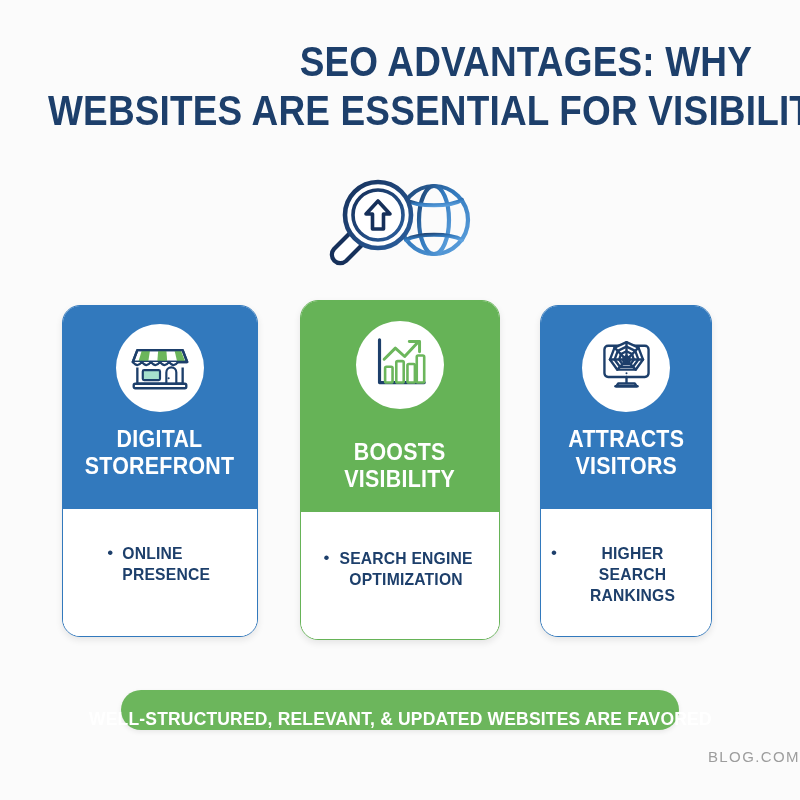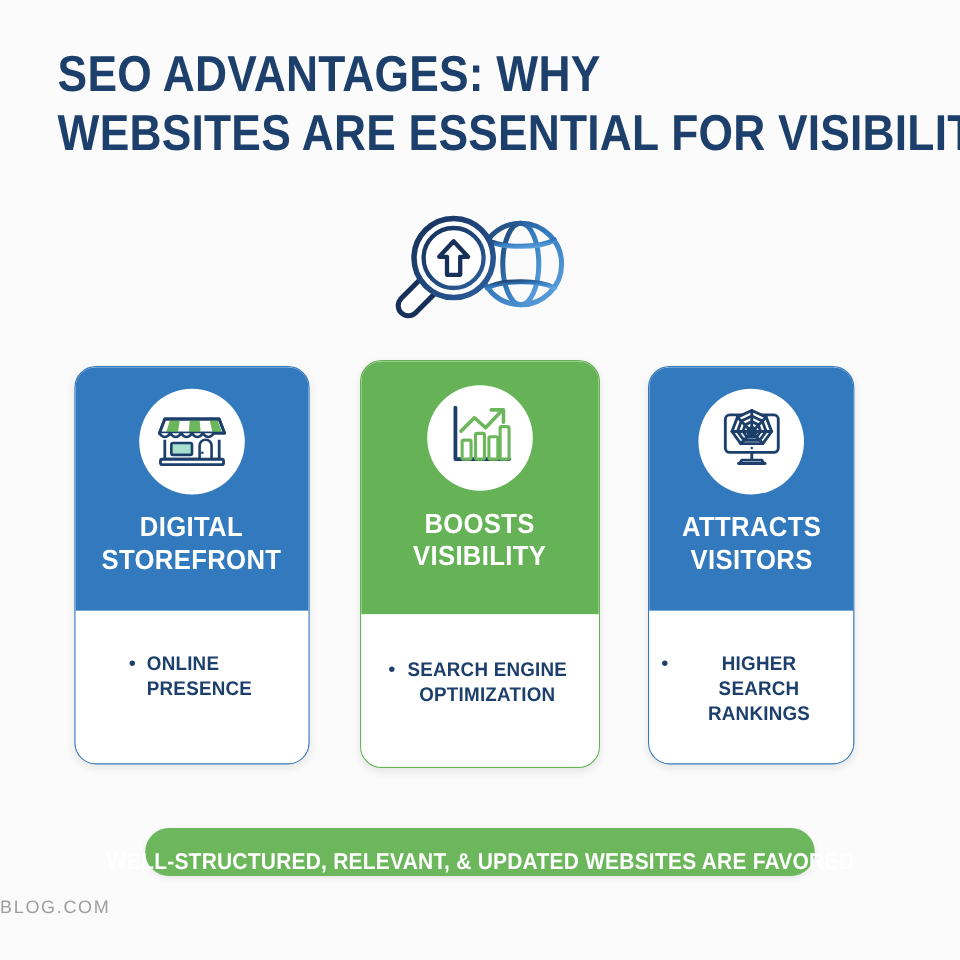--- a/index.html
+++ b/index.html
@@ -22,21 +22,21 @@
     height: 800px;
     background: #fbfbfb;
   }
 
   
   .title-block {
     position: absolute;
     top: 40px;
     left: 0;
     width: 800px;
-    text-align: left;
+    text-align: right;
   }
   .title-line {
     color: #1d3f6b;
     font-family: "Liberation Sans Narrow", "Liberation Sans", sans-serif;
     font-weight: bold;
     letter-spacing: 0.2px;
     line-height: 1.06;
     transform: scaleX(0.88);
     transform-origin: center;
     white-space: nowrap;
@@ -80,21 +80,21 @@
 
   .card-head {
     position: relative;
     width: 100%;
     display: flex;
     flex-direction: column;
     align-items: center;
     justify-content: flex-start;
   }
   .card.c1 .card-head, .card.c3 .card-head { height: 203px; background: #3279bd; }
-  .card.c2 .card-head { height: 211px; background: #66b357; }
+  .card.c2 .card-head { height: 211px; background: #66b357; gap: 16px; }
 
   .icon-circle {
     width: 88px;
     height: 88px;
     border-radius: 50%;
     background: #ffffff;
     margin-top: 18px;
     display: flex;
     align-items: center;
     justify-content: center;
@@ -173,21 +173,21 @@
     letter-spacing: 0.2px;
     white-space: nowrap;
     transform: scaleX(0.92);
   }
 
   .site-credit {
     position: absolute;
     top: 748px;
     left: 0;
     width: 800px;
-    text-align: left;
+    text-align: right;
     color: #9d9d9d;
     font-family: "Liberation Sans", sans-serif;
     font-size: 15px;
     letter-spacing: 1.4px;
   }
 </style>
 </head>
 <body>
 
 <div class="canvas">

